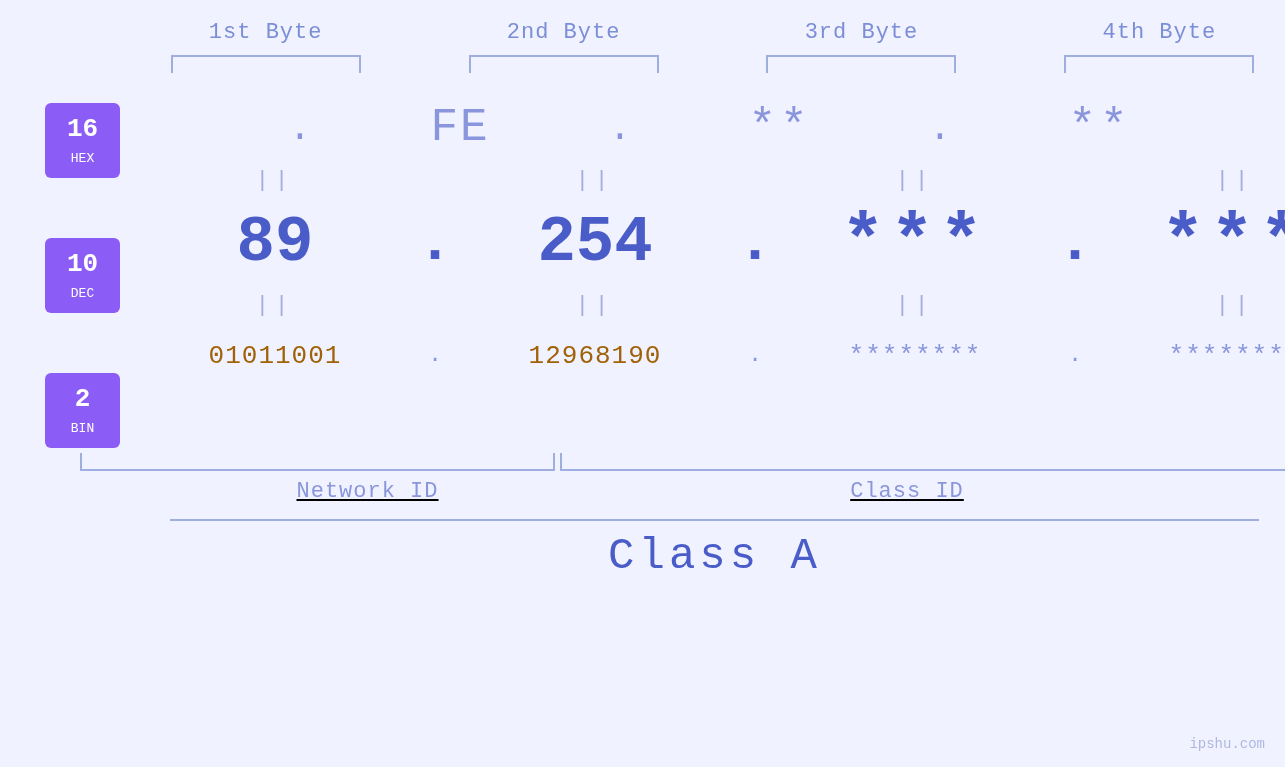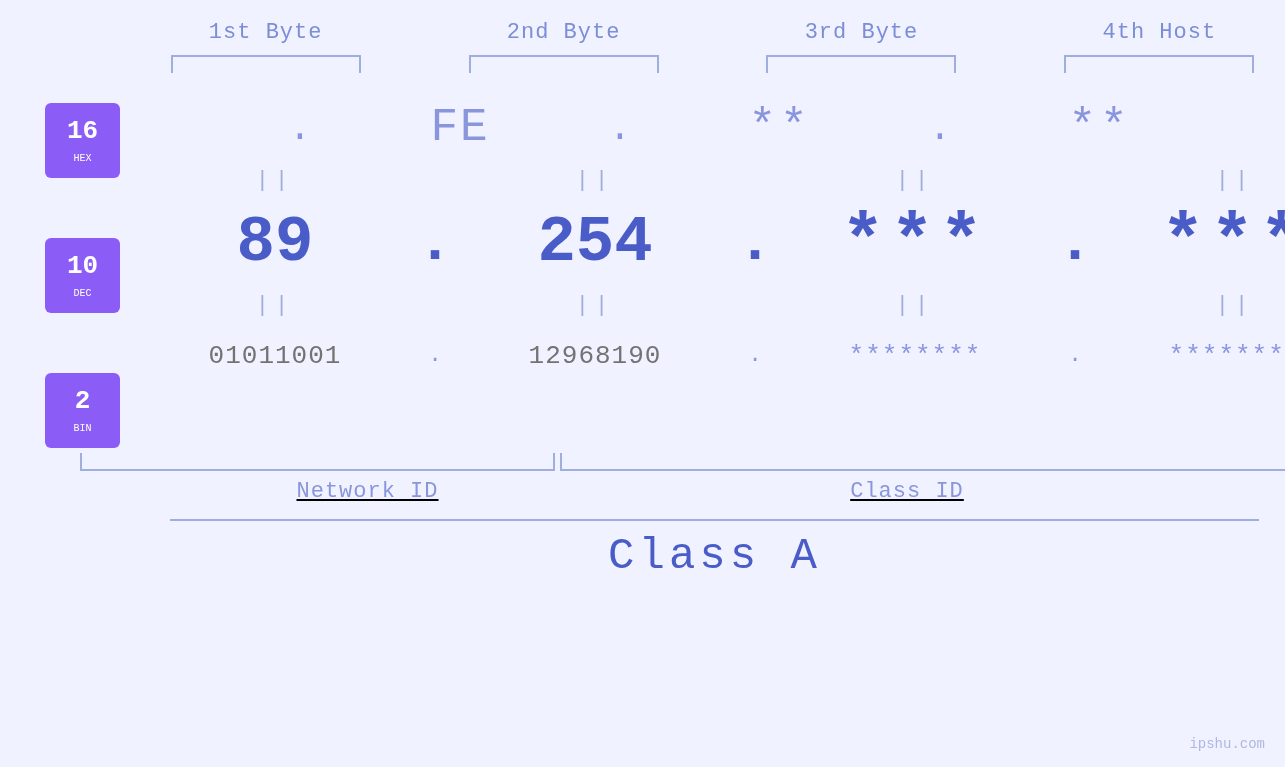--- a/index.html
+++ b/index.html
@@ -93,21 +93,21 @@
     }
 
     .badge-num {
       font-size: 26px;
       font-weight: bold;
       font-family: 'Courier New', Courier, monospace;
       line-height: 1.1;
     }
 
     .badge-label {
-      font-size: 10px;
+      font-size: 13px;
       font-family: 'Courier New', Courier, monospace;
       margin-top: 8px;
     }
 
     
     .data-grid {
       flex: 1;
       display: flex;
       flex-direction: column;
       padding-left: 20px;
@@ -189,21 +189,21 @@
       font-size: 60px;
       font-weight: bold;
     }
 
     
     .bin-row .data-cell {
       height: 65px;
     }
 
     .bin-value {
-      color: #737373;
+      color: #a16207;
       font-size: 26px;
       font-family: 'Courier New', Courier, monospace;
       letter-spacing: 1px;
     }
 
     .bin-dot {
       color: #8a96dc;
       font-size: 22px;
     }
 
@@ -320,21 +320,21 @@
 
 <div class="container">
 
   <div class="byte-headers">
     <div class="byte-header">1st Byte</div>
     <div style="width:50px"></div>
     <div class="byte-header">2nd Byte</div>
     <div style="width:50px"></div>
     <div class="byte-header">3rd Byte</div>
     <div style="width:50px"></div>
-    <div class="byte-header">4th Host</div>
+    <div class="byte-header">4th Byte</div>
   </div>
 
   <div class="top-brackets">
     <div class="bracket-cell">
       <div class="bracket-top"></div>
     </div>
     <div style="width:50px"></div>
     <div class="bracket-cell">
       <div class="bracket-top"></div>
     </div>

